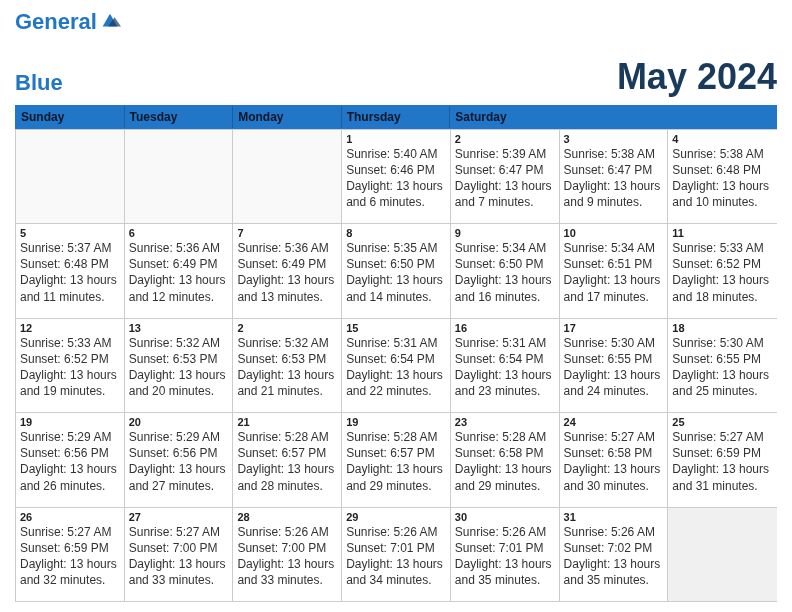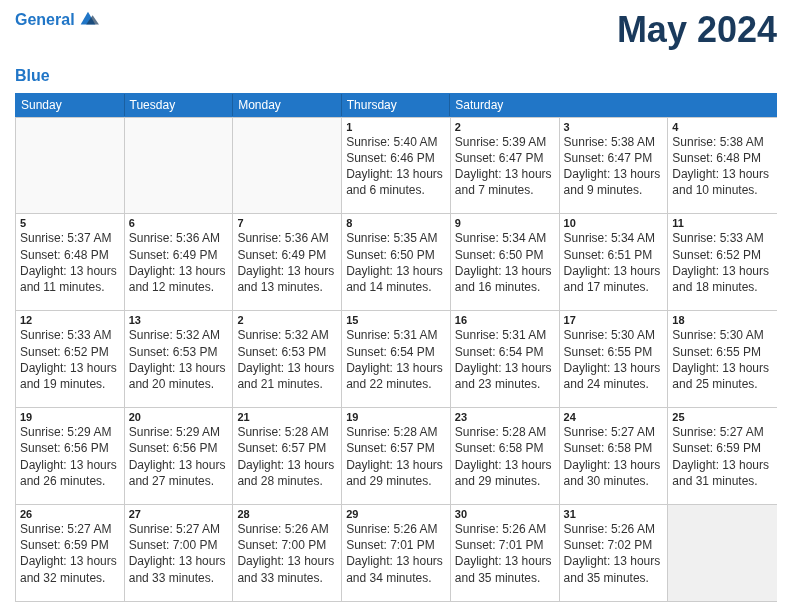--- a/index.html
+++ b/index.html
@@ -21,36 +21,37 @@
       display: flex;
       justify-content: space-between;
       align-items: flex-start;
       margin-bottom: 8px;
     }
     .logo {
       display: flex;
       align-items: center;
     }
     .logo-text {
-      font-size: 16px;
+      font-size: 22px;
       font-weight: bold;
       color: #1a3a5c;
       line-height: 1.1;
     }
     .logo-text span {
       color: #2176c7;
     }
     .logo-icon {
       width: 22px;
       height: 22px;
       margin-left: 2px;
       margin-top: -2px;
     }
     .title-block {
       text-align: right;
+      margin-top: 47px;
     }
     .month-title {
       font-size: 36px;
       font-weight: bold;
       color: #1a3a5c;
       line-height: 1.1;
     }
     .location-title {
       font-size: 16px;
       color: #333;
@@ -60,22 +61,22 @@
       display: flex;
       flex-direction: column;
     }
     .cal-header {
       display: grid;
       grid-template-columns: repeat(7, 1fr);
       background: #2176c7;
       border: 1px solid #2176c7;
     }
     .cal-header-cell {
-      color: #ffffff;
-      font-weight: normal;
+      color: #0f172a;
+      font-weight: bold;
       font-size: 12px;
       padding: 4px 5px;
       border-right: 1px solid #1a5fa0;
       text-align: left;
     }
     .cal-header-cell:last-child { border-right: none; }
     .cal-body {
       flex: 1;
       display: grid;
       grid-template-rows: repeat(5, 1fr);

